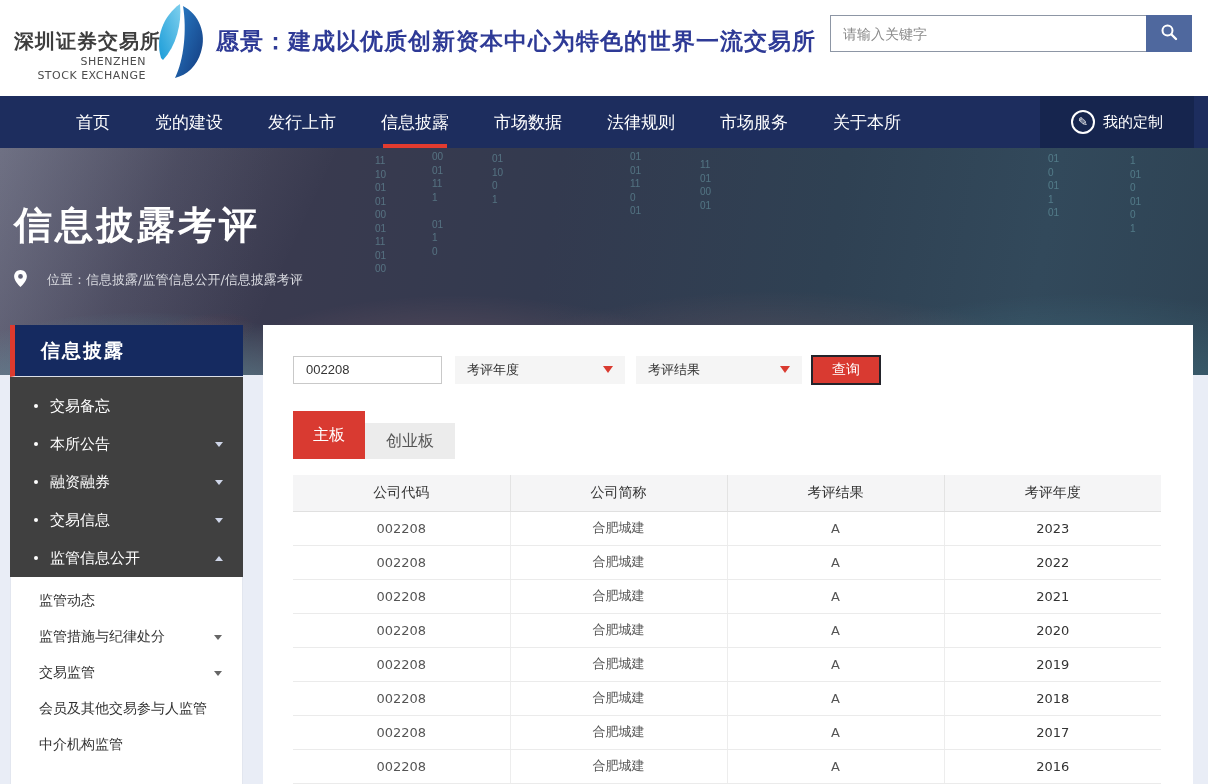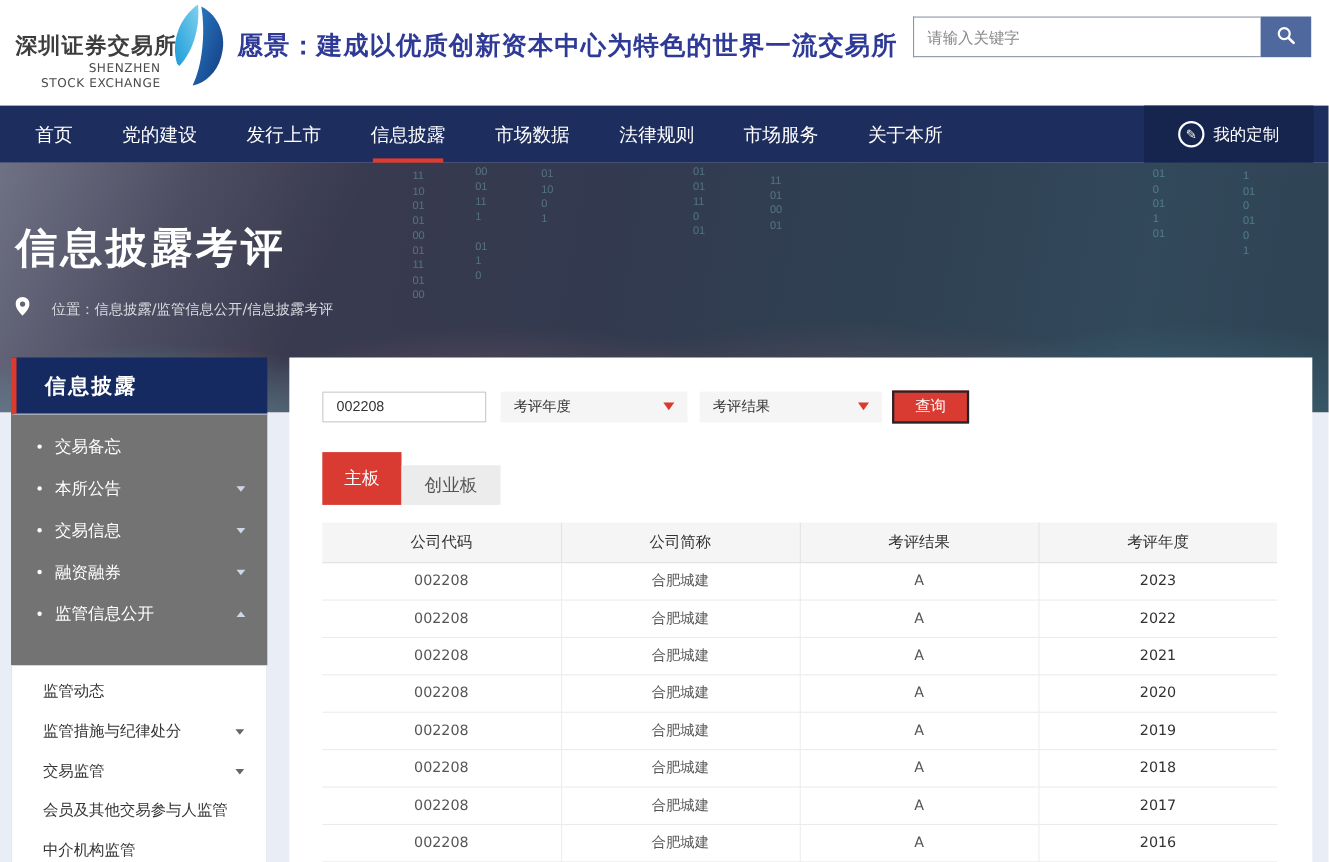--- a/index.html
+++ b/index.html
@@ -12,21 +12,21 @@
   .logo-cn { font-size:20px; font-weight:bold; color:#3d3d3d; letter-spacing:1px; white-space:nowrap; }
   .logo-en { font-size:11px; color:#4c4c4c; letter-spacing:.5px; line-height:1.25; }
   .logo-mark { position:absolute; left:153px; top:2px; }
   .slogan { position:absolute; left:216px; top:26px; font-size:23px; font-weight:bold; color:#2e3a96; letter-spacing:1px; white-space:nowrap; }
   .search-box { position:absolute; right:16px; top:15px; display:flex; height:37px; }
   .search-input { width:316px; height:37px; border:1px solid #8d96a5; border-right:none; padding:0 12px; font-size:14px; color:#333; outline:none; }
   .search-input::placeholder { color:#8a8a8a; }
   .search-btn { width:46px; height:37px; background:#4f689e; border:none; display:flex; align-items:center; justify-content:center; cursor:pointer; }
 
   
-  .navbar { position:relative; height:52px; background:#1d2d5e; display:flex; align-items:stretch; }
+  .navbar { position:relative; height:52px; background:#1d2d5e; display:flex; align-items:stretch;padding-left:44px; }
   .nav-items { display:flex; align-items:stretch; padding-left:32px; }
   .nav-item { position:relative; display:flex; align-items:center; margin-right:45px; color:#fff; font-size:17px; cursor:pointer; text-decoration:none; white-space:nowrap; }
   .nav-item.active::after { content:""; position:absolute; left:2px; right:2px; bottom:0; height:4px; background:#e13b2f; }
   .custom-block { margin-left:auto; margin-right:14px; width:154px; background:#16254e; display:flex; align-items:center; justify-content:center; gap:8px; color:#fff; font-size:15px; cursor:pointer; }
   .custom-icon { width:24px; height:24px; border:2px solid #fff; border-radius:50%; display:flex; align-items:center; justify-content:center; font-size:12px; color:#fff; }
 
   
   .hero { position:relative; height:227px; overflow:hidden;
     background:linear-gradient(100deg,#46435a 0%,#3a3a4f 22%,#333a4f 45%,#2f4153 68%,#32495b 85%,#2e4354 100%); }
   .hero-haze { position:absolute; inset:0;
@@ -42,21 +42,21 @@
   .digit-col { position:absolute; white-space:pre; font-family:Liberation Sans, sans-serif; font-size:10px; line-height:1.35; color:rgba(150,225,230,.33); }
   .hero-title { position:absolute; left:14px; top:52px; font-size:38px; font-weight:bold; color:#fff; letter-spacing:3px; }
   .hero-crumb { position:absolute; left:14px; top:122px; display:flex; align-items:center; gap:20px; color:#d9dae0; font-size:13px; }
 
   
   .graybg { position:absolute; left:0; right:0; top:375px; bottom:0; background:#e9edf6; }
 
   
   .sidebar { position:absolute; left:10px; top:325px; width:233px; }
   .side-head { height:52px; background:#152a60; border-left:5px solid #dd3a2e; color:#fff; font-size:19px; font-weight:bold; letter-spacing:2px; display:flex; align-items:center; padding-left:26px; border-bottom:1px solid rgba(255,255,255,.85); }
-  .side-items { background:#737373; padding:10px 0 28px 0; }
+  .side-items { background:#404040; padding:10px 0 0 0; }
   .side-item { height:38px; display:flex; align-items:center; color:#fff; font-size:15px; cursor:pointer; padding:0 20px 0 24px; }
   .side-item .bullet { width:4px; height:4px; border-radius:50%; background:#fff; margin-right:12px; flex:0 0 auto; }
   .side-sub { background:#fff; border:1px solid #e2e6ef; border-top:none; padding:6px 0 10px 0; }
   .sub-item { height:36px; display:flex; align-items:center; color:#333; font-size:14px; cursor:pointer; padding:0 20px 0 28px; }
   .chev { width:0; height:0; border-left:4px solid transparent; border-right:4px solid transparent; margin-left:auto; }
   .chev.down { border-top:5px solid #cfd6e8; }
   .chev.up   { border-bottom:5px solid #cfd6e8; }
   .side-sub .chev.down { border-top-color:#666; }
 
   
@@ -205,26 +205,26 @@
           <span class="bullet"></span>
           <span>交易备忘</span>
         </div>
         <div class="side-item">
           <span class="bullet"></span>
           <span>本所公告</span>
           <span class="chev down"></span>
         </div>
         <div class="side-item">
           <span class="bullet"></span>
+          <span>融资融券</span>
+          <span class="chev down"></span>
+        </div>
+        <div class="side-item">
+          <span class="bullet"></span>
           <span>交易信息</span>
-          <span class="chev down"></span>
-        </div>
-        <div class="side-item">
-          <span class="bullet"></span>
-          <span>融资融券</span>
           <span class="chev down"></span>
         </div>
         <div class="side-item">
           <span class="bullet"></span>
           <span>监管信息公开</span>
           <span class="chev up"></span>
         </div>
       </div>
     <div class="side-sub" id="side-sub">
         <div class="sub-item">

